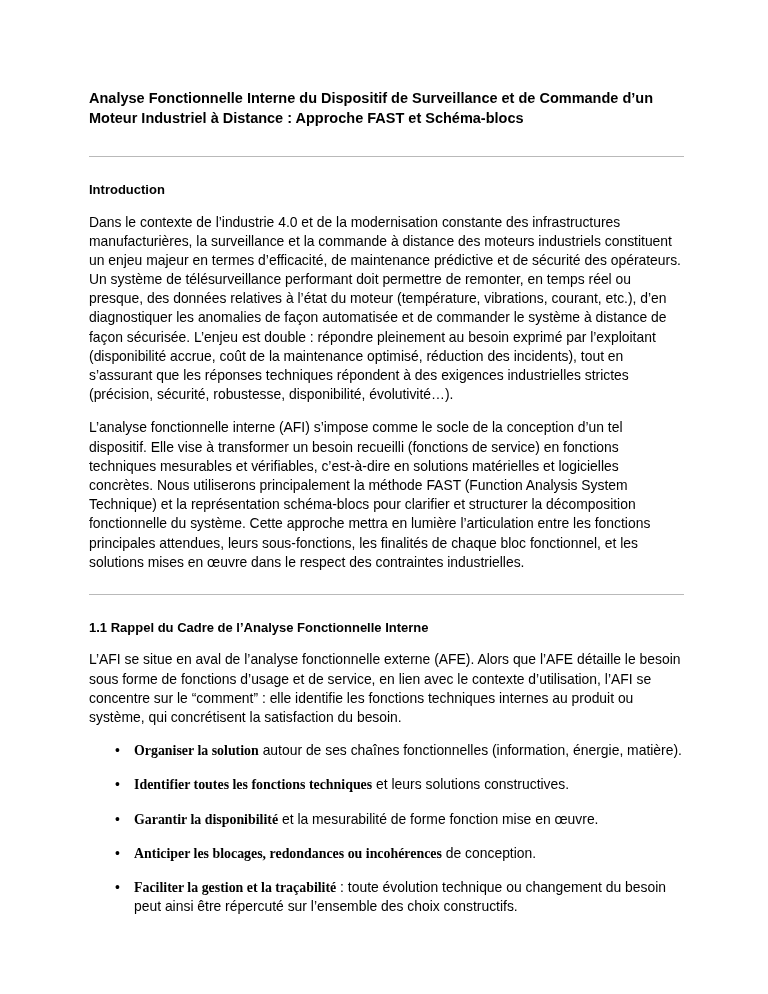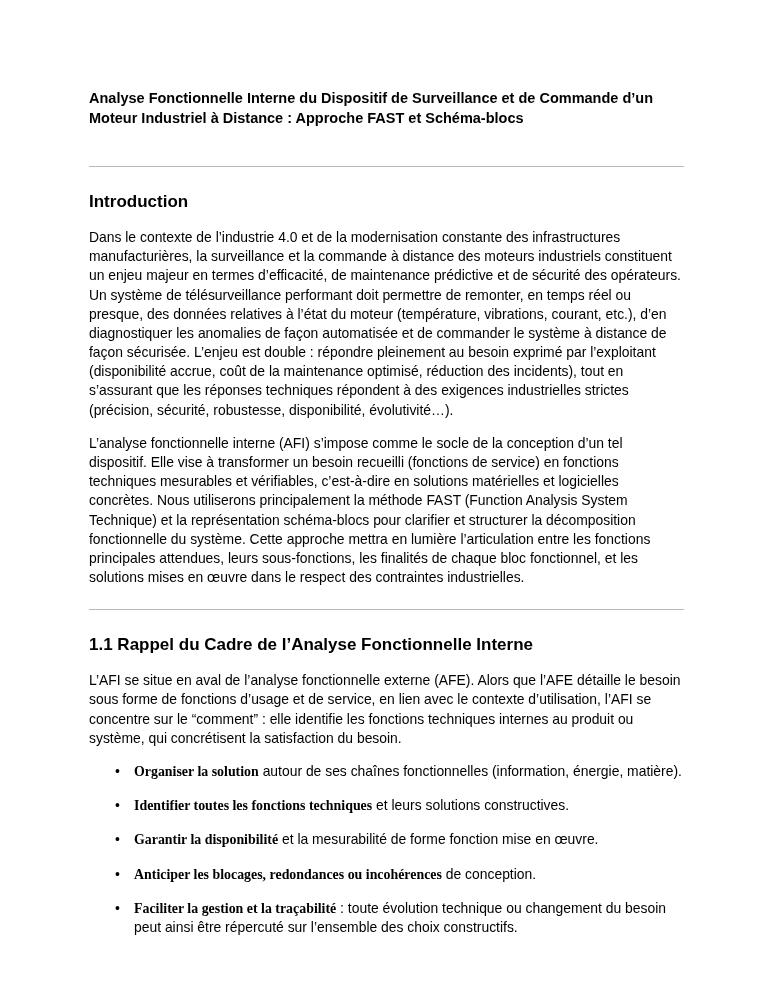--- a/index.html
+++ b/index.html
@@ -13,29 +13,29 @@
     width: 768px;
     min-height: 994px;
     box-sizing: border-box;
     background: #ffffff;
     padding: 88px 84px 40px 89px;
   }
   .doc-title {
     font-size: 14.5px;
     font-weight: bold;
     line-height: 1.38;
-    margin: 0 0 38px 0;
+    margin: 0 0 28px 0;
   }
   .divider {
     border: none;
     border-top: 1px solid #b9b9b9;
     margin: 0 0 24px 0;
   }
   .heading {
-    font-size: 17px;
+    font-size: 13px;
     font-weight: bold;
     line-height: 1.35;
     margin: 8px 0 14px 0;
   }
   .para {
     font-size: 13.9px;
     line-height: 1.38;
     margin: 13px 0 14px 0;
   }
   .para.last-before-divider {

